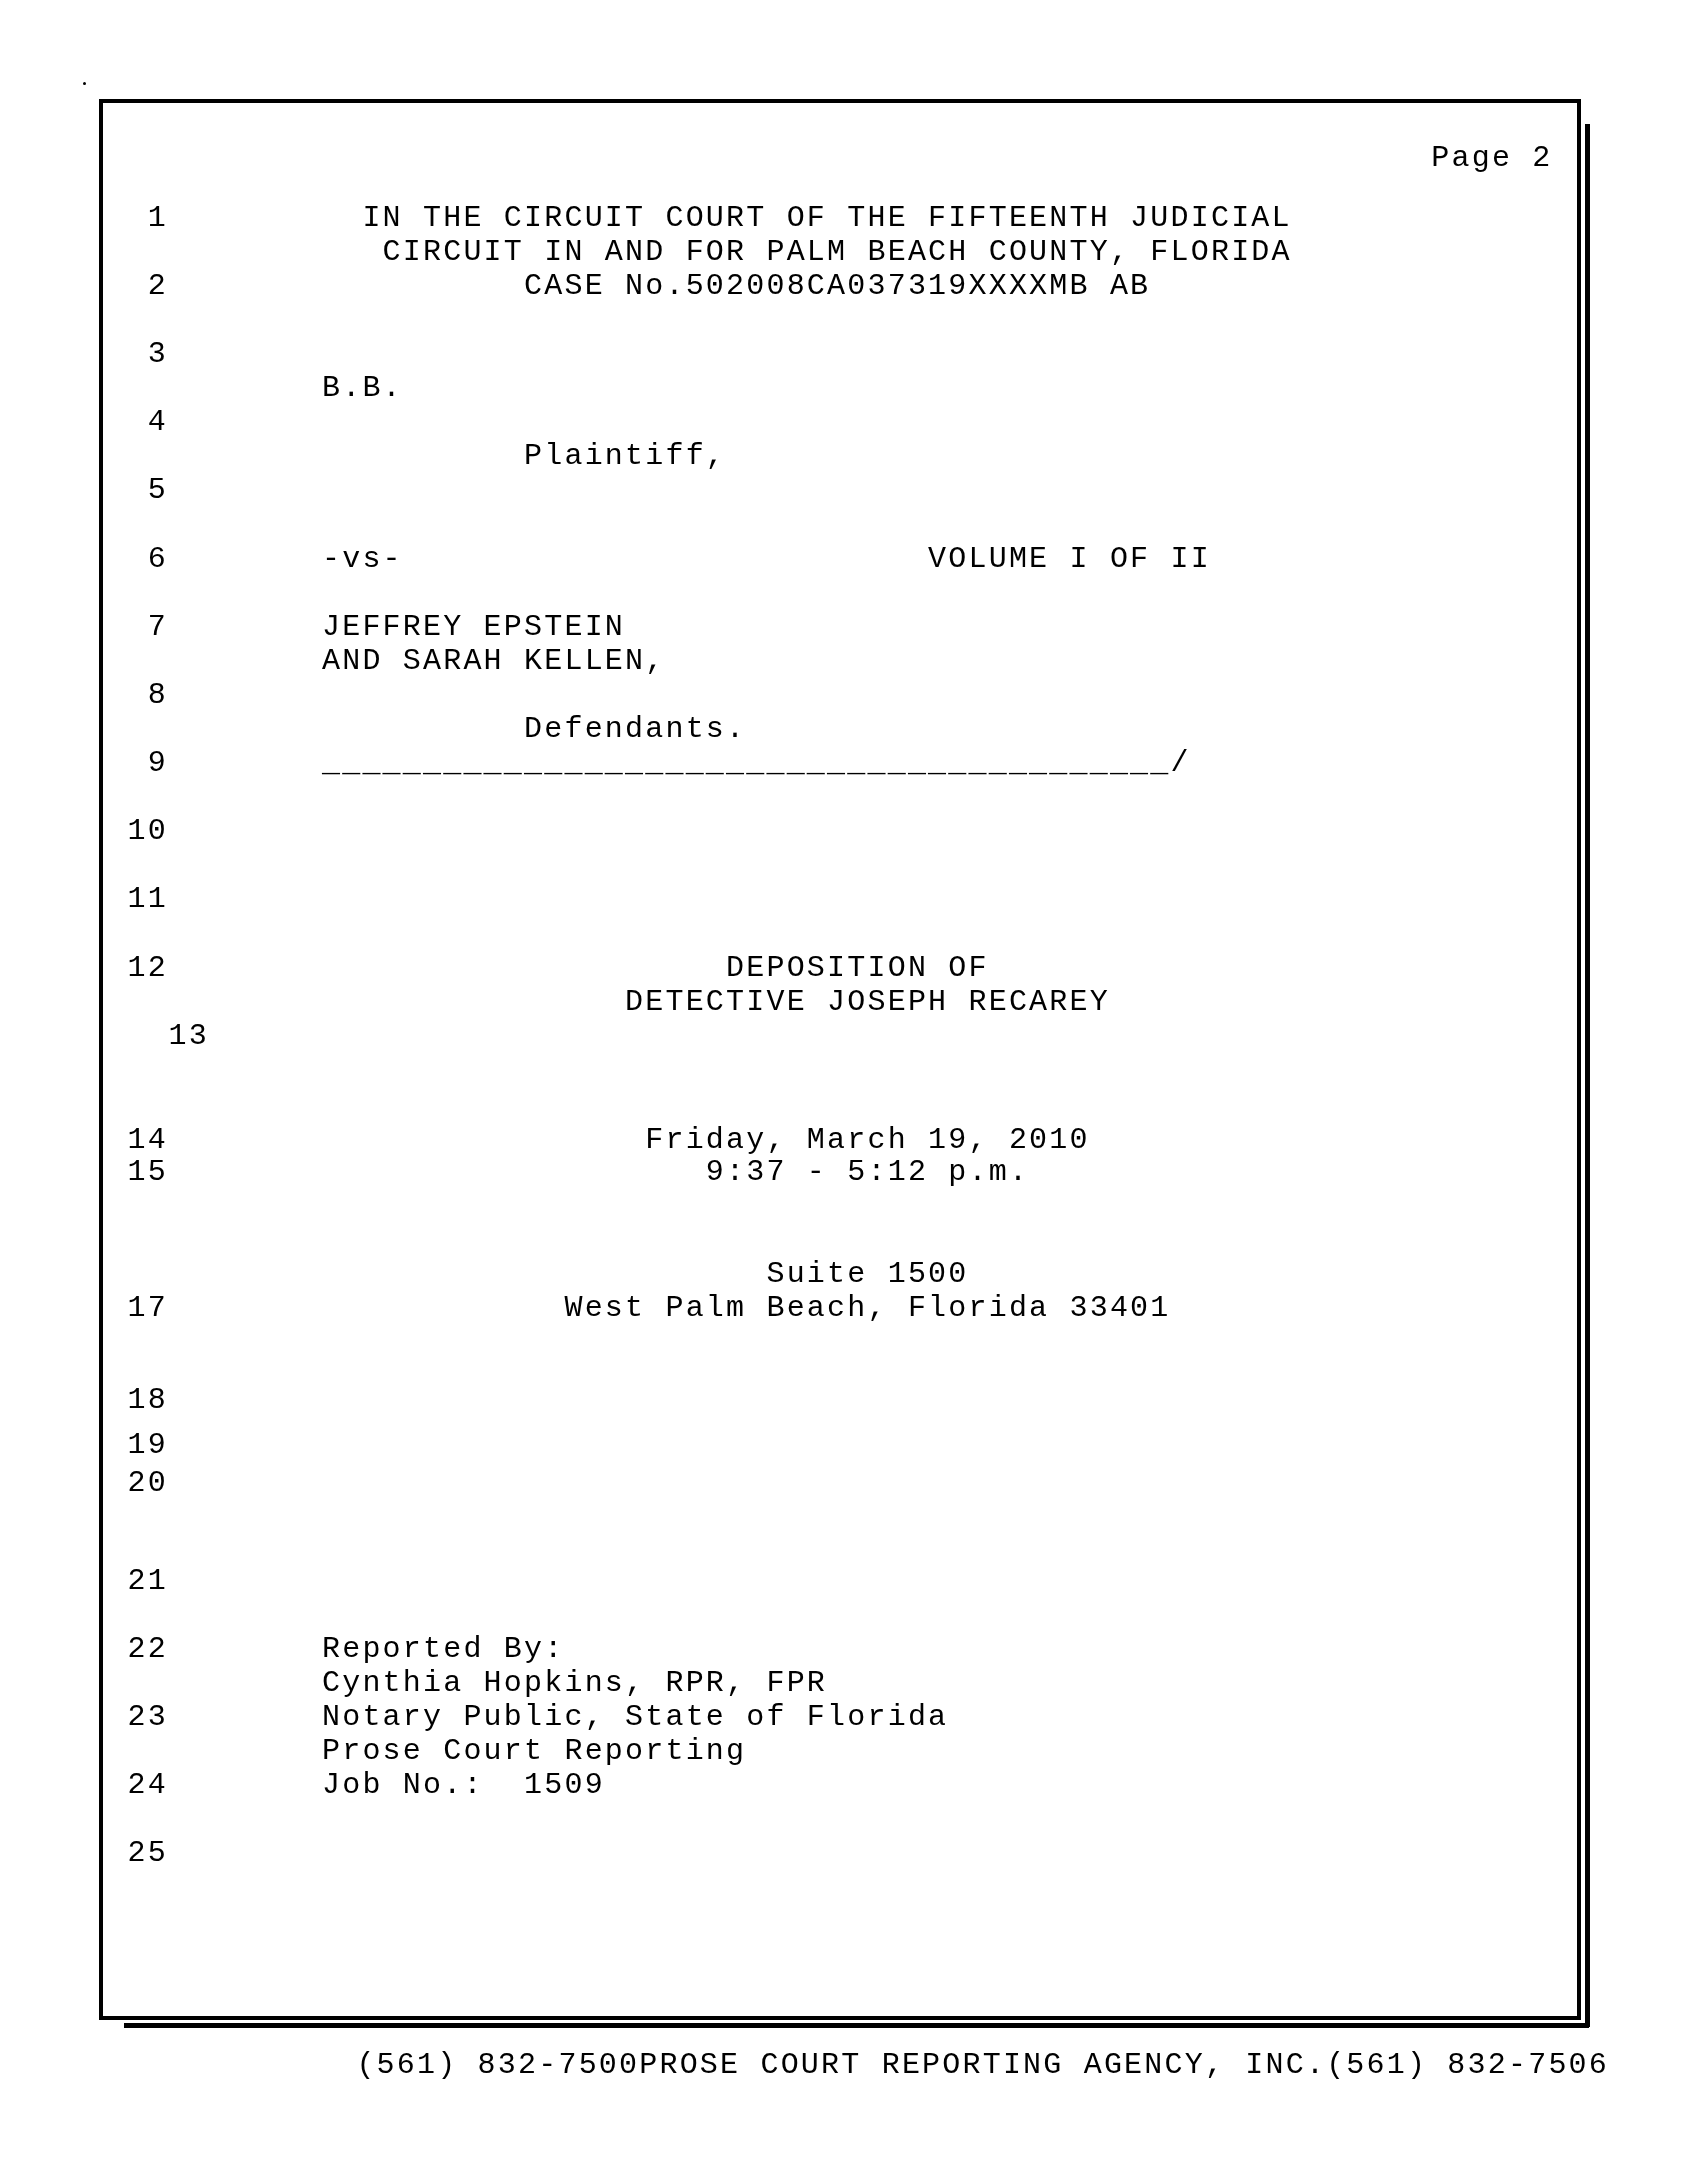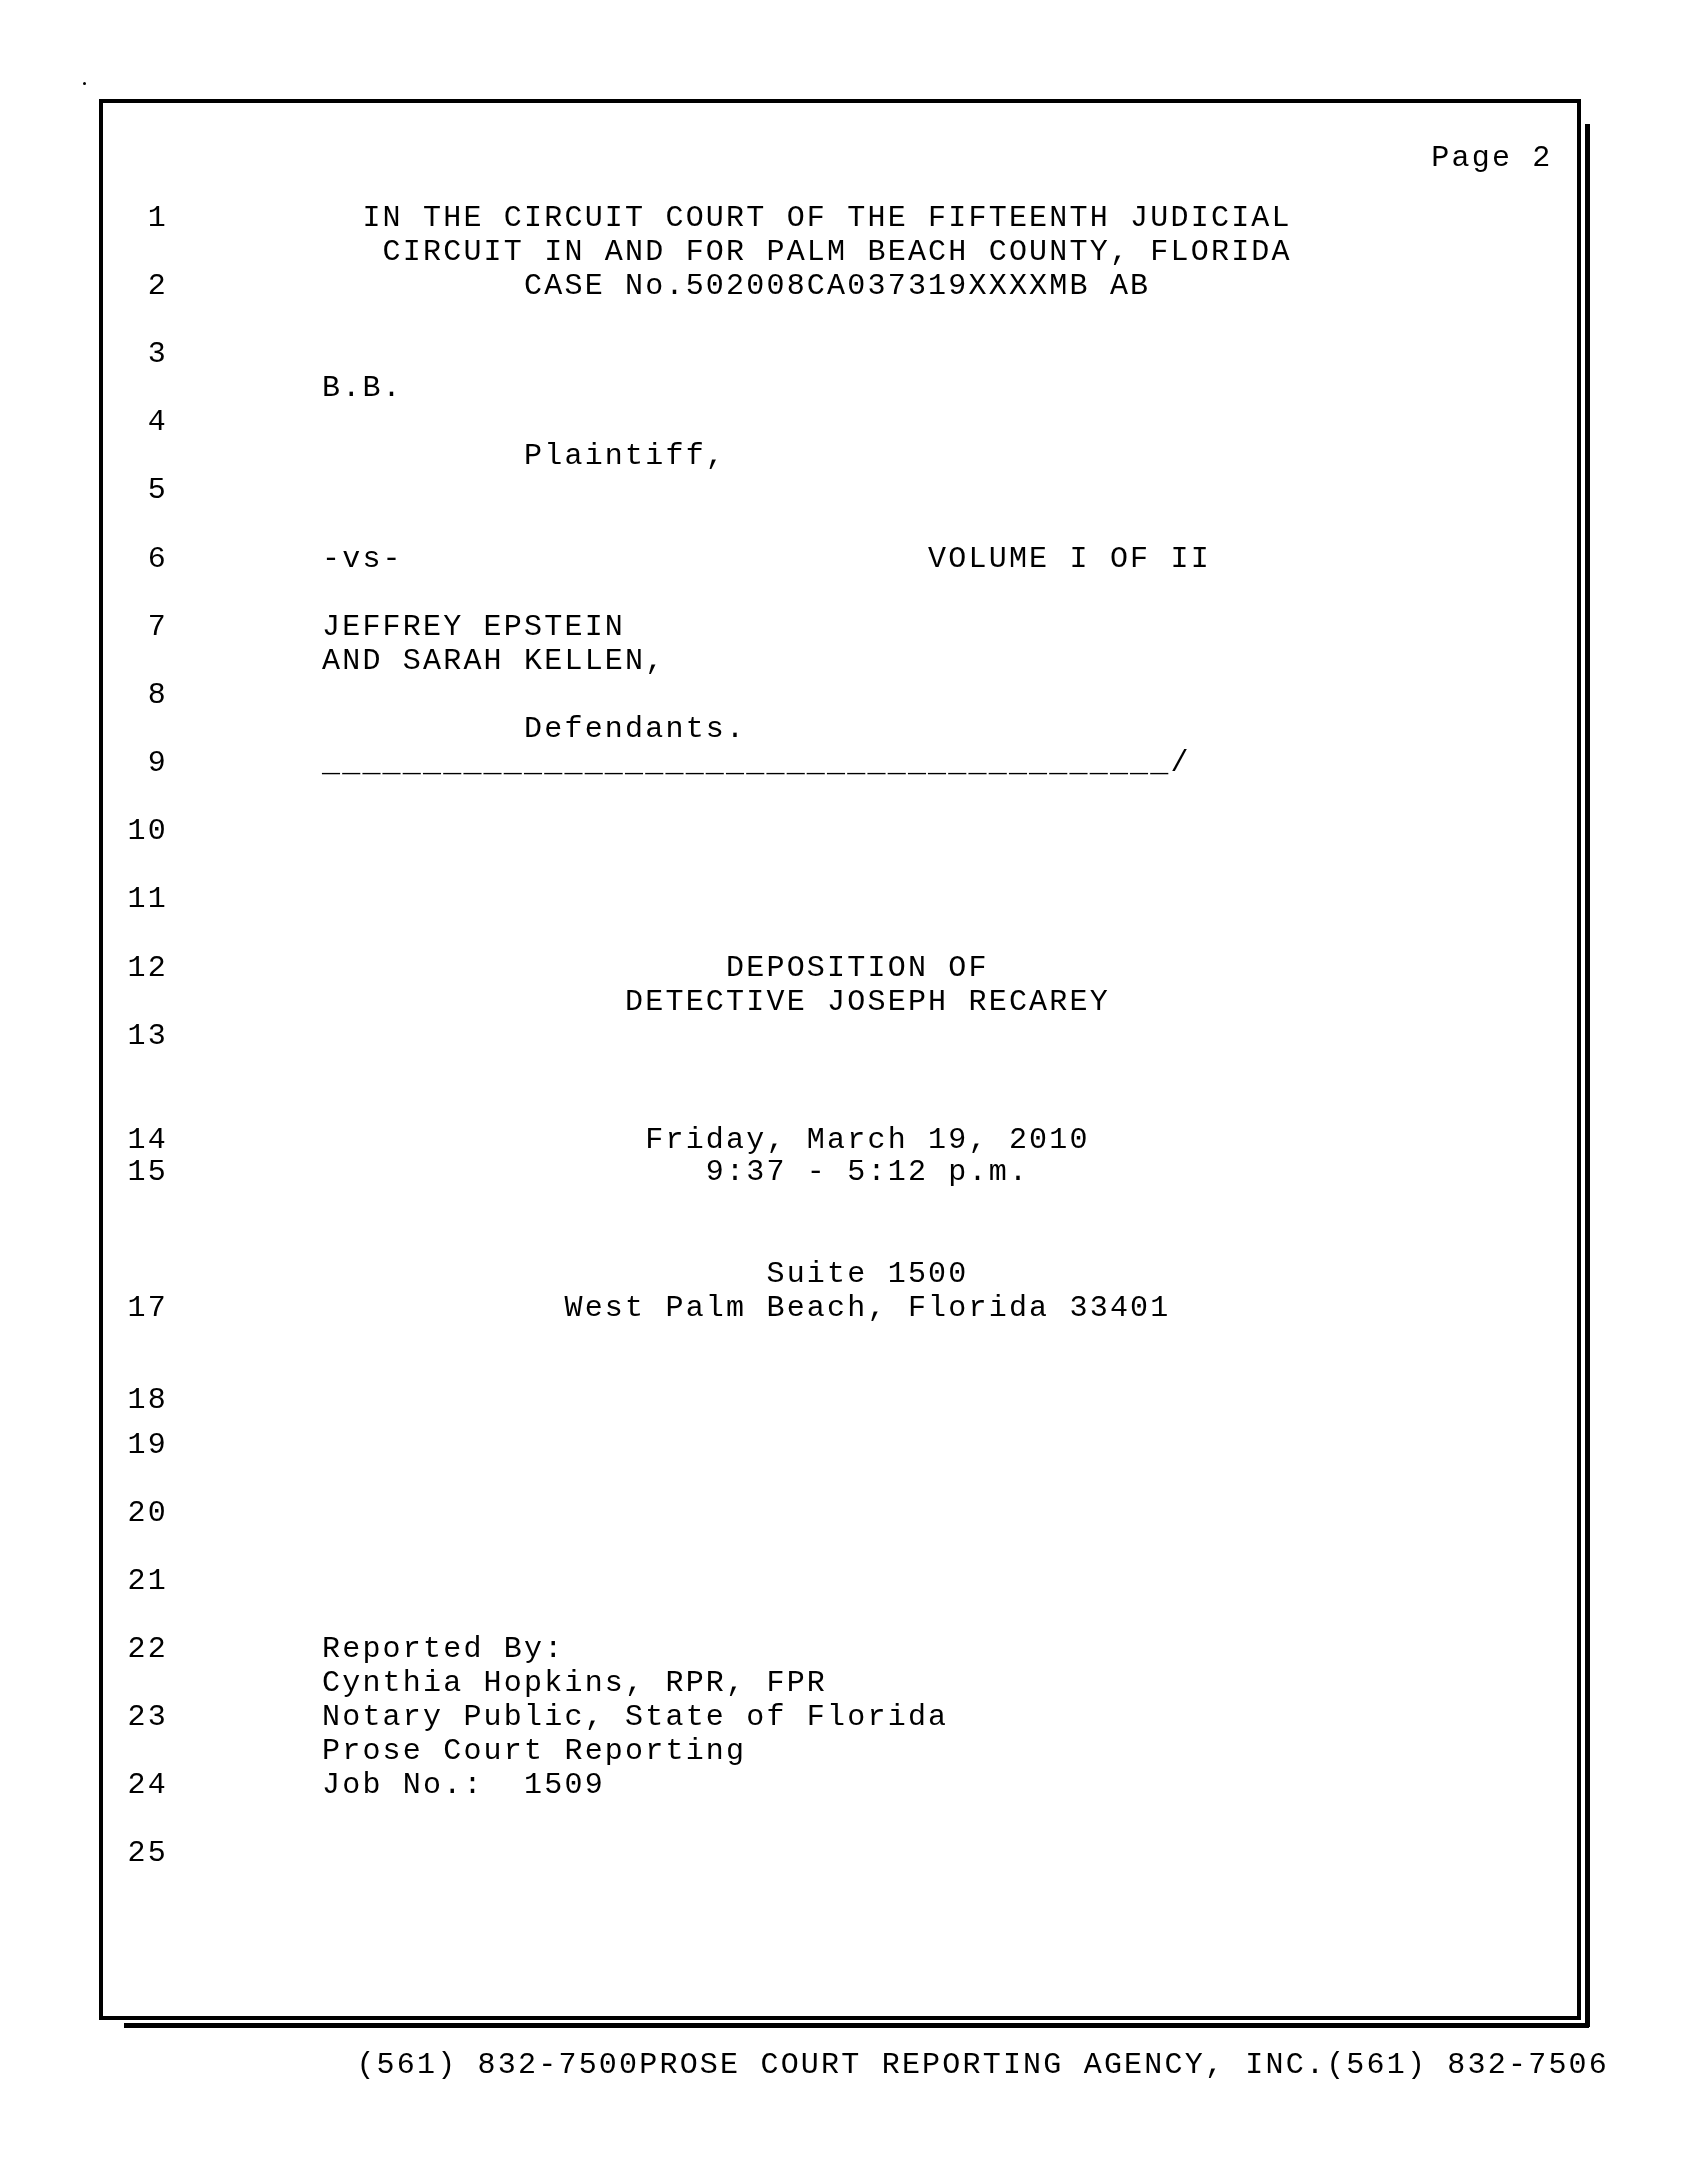--- a/index.html
+++ b/index.html
@@ -183,21 +183,21 @@
           <span class="txt"></span>
         </div>
         <div class="row" style="top: 848px;">
           <span class="num">12</span>
           <span class="txt">                    DEPOSITION OF</span>
         </div>
         <div class="row" style="top: 882px;">
           <span class="num"></span>
           <span class="txt">               DETECTIVE JOSEPH RECAREY</span>
         </div>
-        <div class="row" style="top: 916px;">
+        <div class="row" style="top: 916px; margin-left: 41px;">
           <span class="num">13</span>
           <span class="txt"></span>
         </div>
         <div class="row" style="top: 950px;">
           <span class="num"></span>
           <span class="txt"></span>
         </div>
         <div class="row" style="top: 984px; margin-top: 36px;">
           <span class="num">14</span>
           <span class="txt">                Friday, March 19, 2010</span>
@@ -235,21 +235,21 @@
           <span class="txt"></span>
         </div>
         <div class="row" style="top: 1325px;">
           <span class="num">19</span>
           <span class="txt"></span>
         </div>
         <div class="row" style="top: 1359px;">
           <span class="num"></span>
           <span class="txt"></span>
         </div>
-        <div class="row" style="top: 1393px;">
+        <div class="row" style="top: 1363px;">
           <span class="num">20</span>
           <span class="txt"></span>
         </div>
         <div class="row" style="top: 1427px;">
           <span class="num"></span>
           <span class="txt"></span>
         </div>
         <div class="row" style="top: 1461px;">
           <span class="num">21</span>
           <span class="txt"></span>

